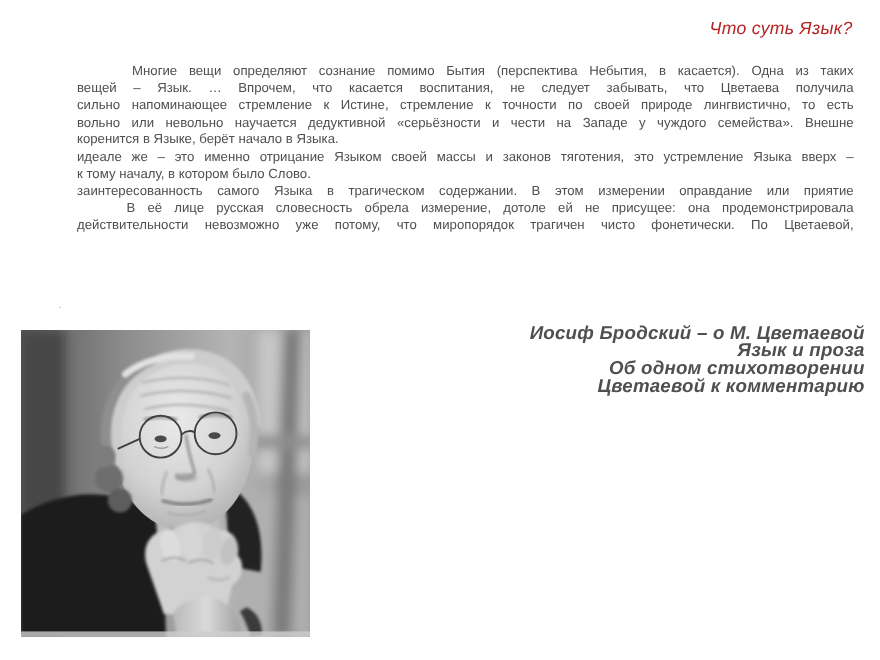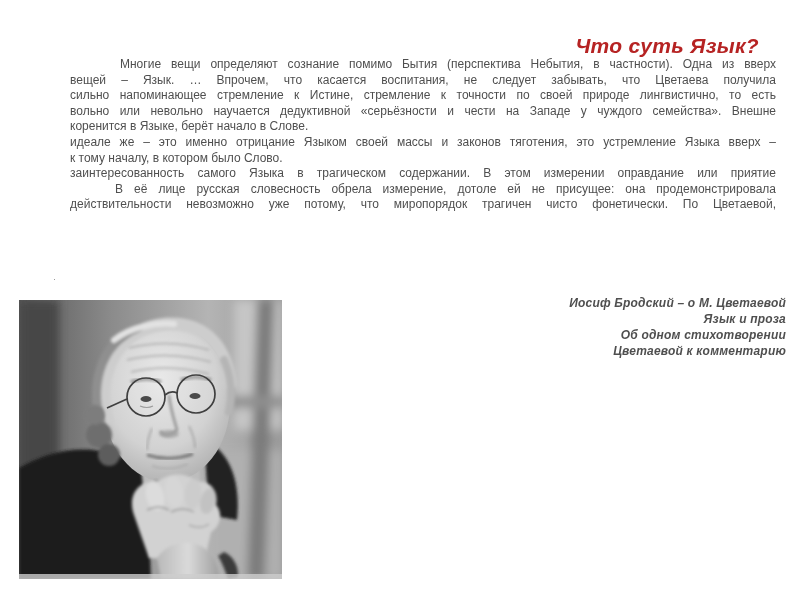--- a/index.html
+++ b/index.html
@@ -6,23 +6,23 @@
   .slide{
     position:relative;
     width:800px;height:600px;
     background:#ffffff;
     overflow:hidden;
     font-family:"Liberation Sans", sans-serif;
   }
   .title{
     position:absolute;
     top:18px;right:25px;
-    margin:16px;
-    font-size:21px;
-    font-weight:bold;
+    margin:0;
+    font-size:16px;
+    font-weight:normal;
     font-style:italic;
     letter-spacing:0.3px;
     white-space:nowrap;
   }
   .body-text{
     position:absolute;
     left:70px;top:57px;
     width:706px;
     font-size:12px;
     line-height:15.6px;
@@ -40,21 +40,21 @@
   .stray{
     position:absolute;
     left:53px;top:274px;
     font-size:9px;
     color:#8a8a8a;
   }
   .attribution{
     position:absolute;
     top:295px;right:14px;
     text-align:right;
-    font-size:12px;
+    font-size:17px;
     font-weight:bold;
     font-style:italic;
     line-height:16px;
     letter-spacing:0.2px;
   }
   .photo{
     position:absolute;
     left:19px;top:300px;
     width:263px;height:279px;
     margin:0;padding:0;
@@ -63,25 +63,25 @@
   .photo svg{display:block;}
 </style>
 </head>
 <body>
 
 <div class="slide" style="background: rgb(255, 255, 255);">
 
   <h1 class="title" style="color: rgb(182, 35, 35);">Что суть Язык?</h1>
 
   <div class="body-text" id="body-text" style="color: rgb(79, 79, 79);">
-      <div class="line" style="text-indent: 50px;">Многие вещи определяют сознание помимо Бытия (перспектива Небытия, в частности). Одна из вверх</div>
+      <div class="line" style="text-indent: 50px;">Многие вещи определяют сознание помимо Бытия (перспектива Небытия, в касается). Одна из таких</div>
       <div class="line">вещей – Язык. … Впрочем, что касается воспитания, не следует забывать, что Цветаева получила</div>
       <div class="line">сильно напоминающее стремление к Истине, стремление к точности по своей природе лингвистично, то есть</div>
       <div class="line">вольно или невольно научается дедуктивной «серьёзности и чести на Западе у чуждого семейства». Внешне</div>
-      <div class="line last">коренится в Языке, берёт начало в Слове.</div>
+      <div class="line last">коренится в Языке, берёт начало в Языка.</div>
       <div class="line">идеале же – это именно отрицание Языком своей массы и законов тяготения, это устремление Языка вверх –</div>
       <div class="line last">к тому началу, в котором было Слово.</div>
       <div class="line">заинтересованность самого Языка в трагическом содержании. В этом измерении оправдание или приятие</div>
       <div class="line" style="text-indent: 45px;">В её лице русская словесность обрела измерение, дотоле ей не присущее: она продемонстрировала</div>
       <div class="line">действительности невозможно уже потому, что миропорядок трагичен чисто фонетически. По Цветаевой,</div>
     </div>
 
   <span class="stray">·</span>
 
   <div class="attribution" id="attribution" style="color: rgb(79, 79, 79);">

